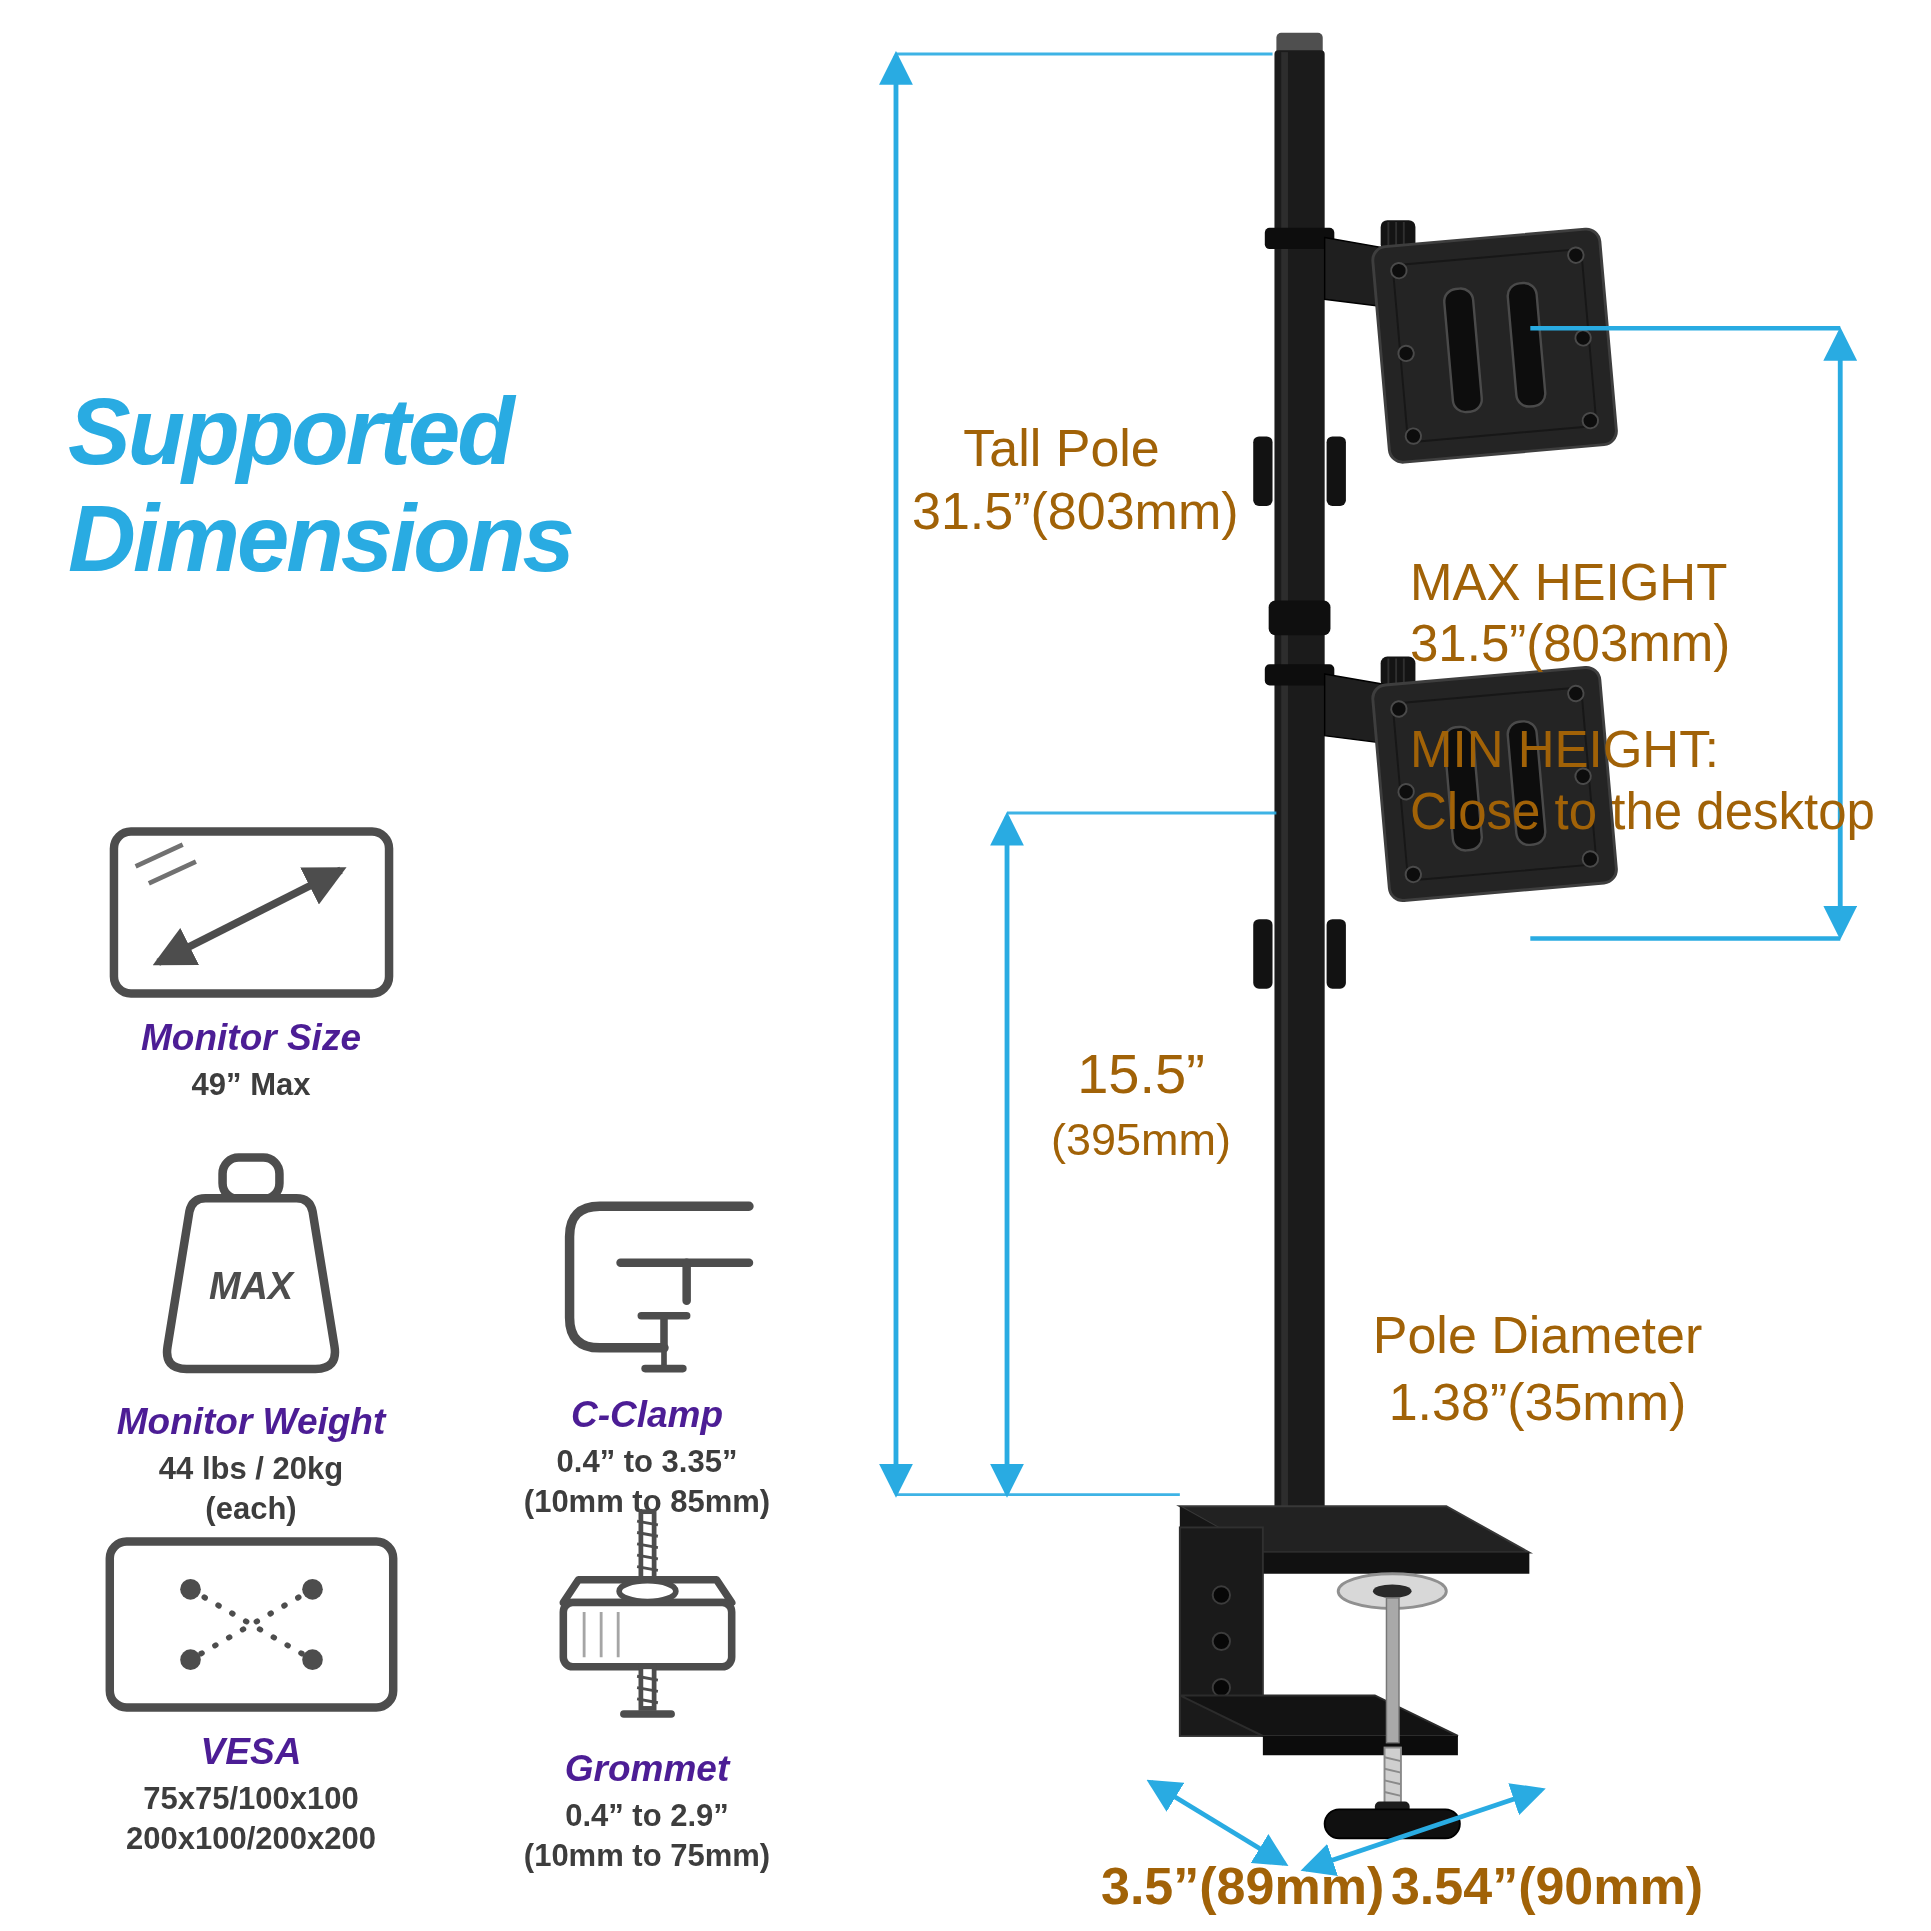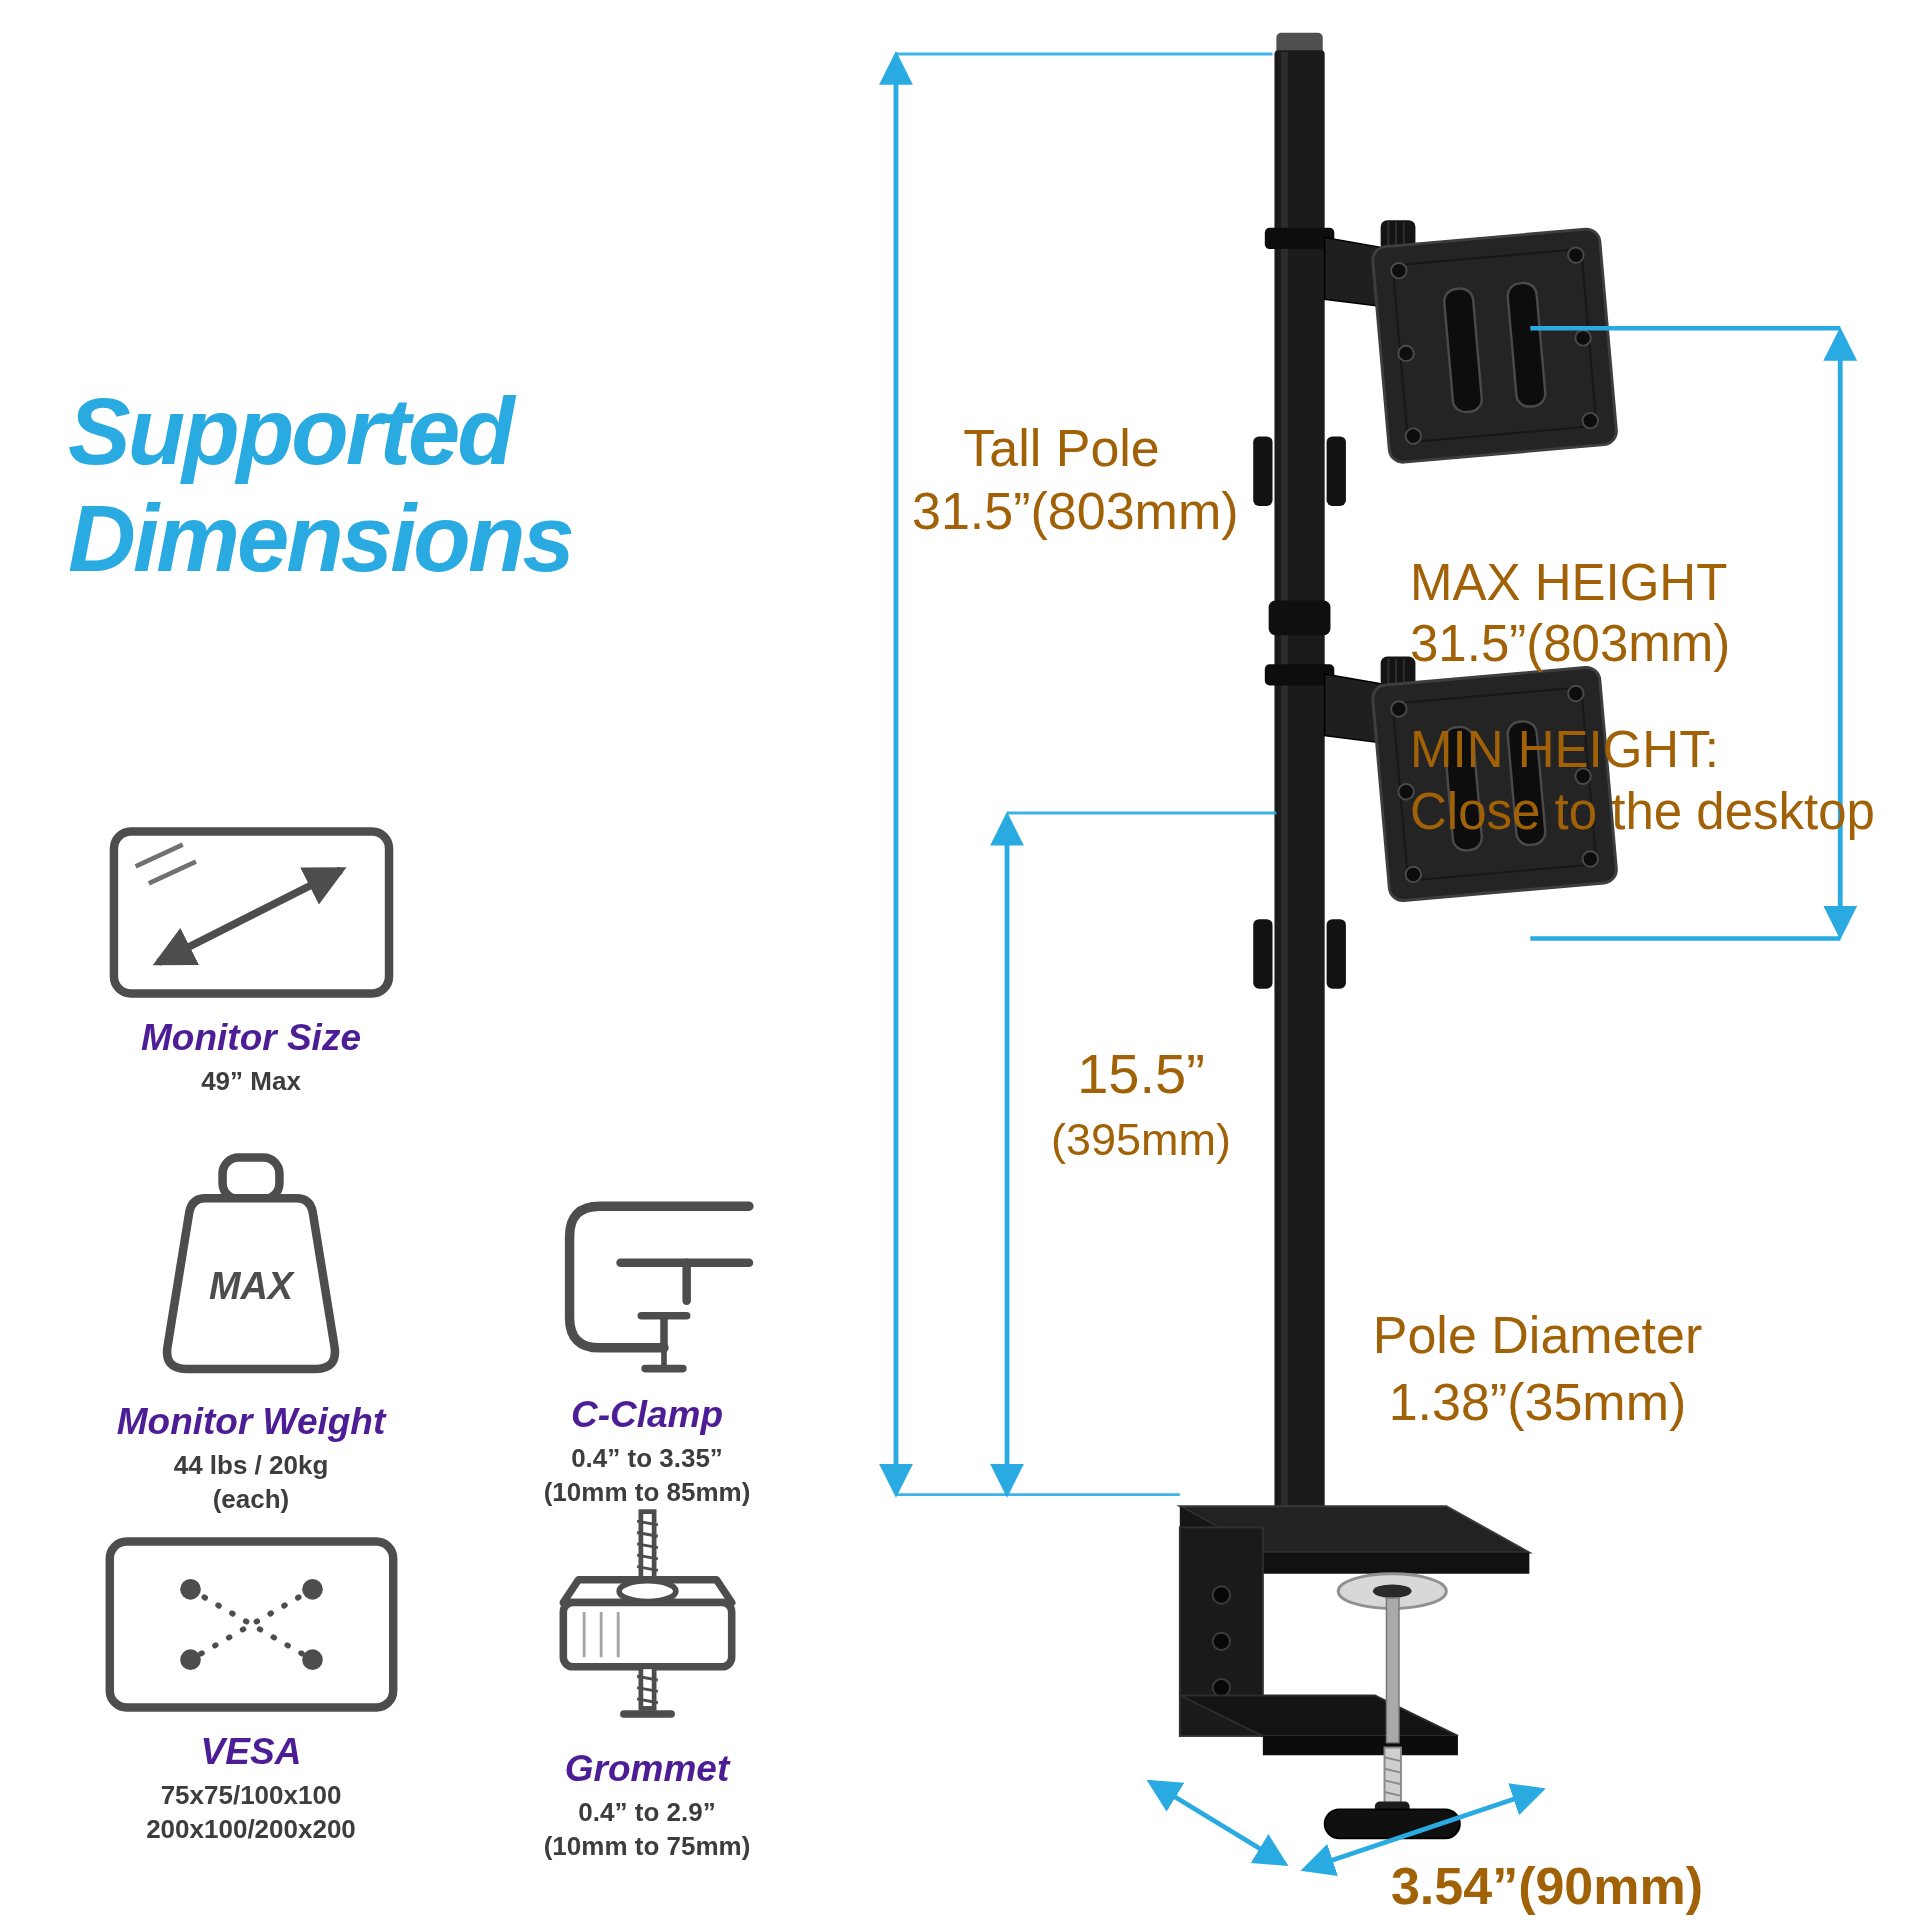--- a/index.html
+++ b/index.html
@@ -7,21 +7,21 @@
   #stage{position:absolute;inset:0;width:1931px;height:1370px;}
   svg{display:block;}
   .abs{position:absolute;}
 
   .title{position:absolute;left:68px;top:378px;color:#29ABE2;font-style:italic;font-weight:bold;
          font-size:94px;line-height:1.14;letter-spacing:-2.9px;}
 
   .spec{position:absolute;text-align:center;}
   .spec .iconwrap{display:flex;justify-content:center;}
   .spec .label{color:#4c1d95;font-weight:bold;font-style:italic;font-size:37px;margin-top:15.4px;}
-  .spec .val{color:#3d3d3d;font-size:26px;font-weight:bold;line-height:1.3;margin-top:5.8px;white-space:nowrap;}
+  .spec .val{color:#3d3d3d;font-size:31px;font-weight:bold;line-height:1.3;margin-top:5.8px;white-space:nowrap;}
   .s-size{left:87px;top:823px;width:328px;}
   .s-weight{left:87px;top:1149px;width:328px;}
   .s-clamp{left:502px;top:1176px;width:290px;}
   .s-vesa{left:87px;top:1533px;width:328px;}
   .s-grommet{left:502px;top:1506px;width:290px;}
 
   .dim{position:absolute;color:#a16207;}
   .t-tallpole{left:912px;top:417px;width:299px;text-align:center;font-size:52px;line-height:1.22;white-space:nowrap;}
   .t-maxmin{left:1410px;top:552px;font-size:51px;line-height:1.2;}
   .t-maxmin .gap{margin-top:45px;}
@@ -239,16 +239,17 @@
   <div class="dim t-mid">
     <div class="big">15.5”</div>
     <div class="small">(395mm)</div>
   </div>
 
   <div class="dim t-polediam">
     <div>Pole Diameter</div>
     <div>1.38”(35mm)</div>
   </div>
 
+  <div class="dim t-depth">3.5”(89mm)</div>
   <div class="dim t-width">3.54”(90mm)</div>
 
 </div>
 
 
 </body></html>

